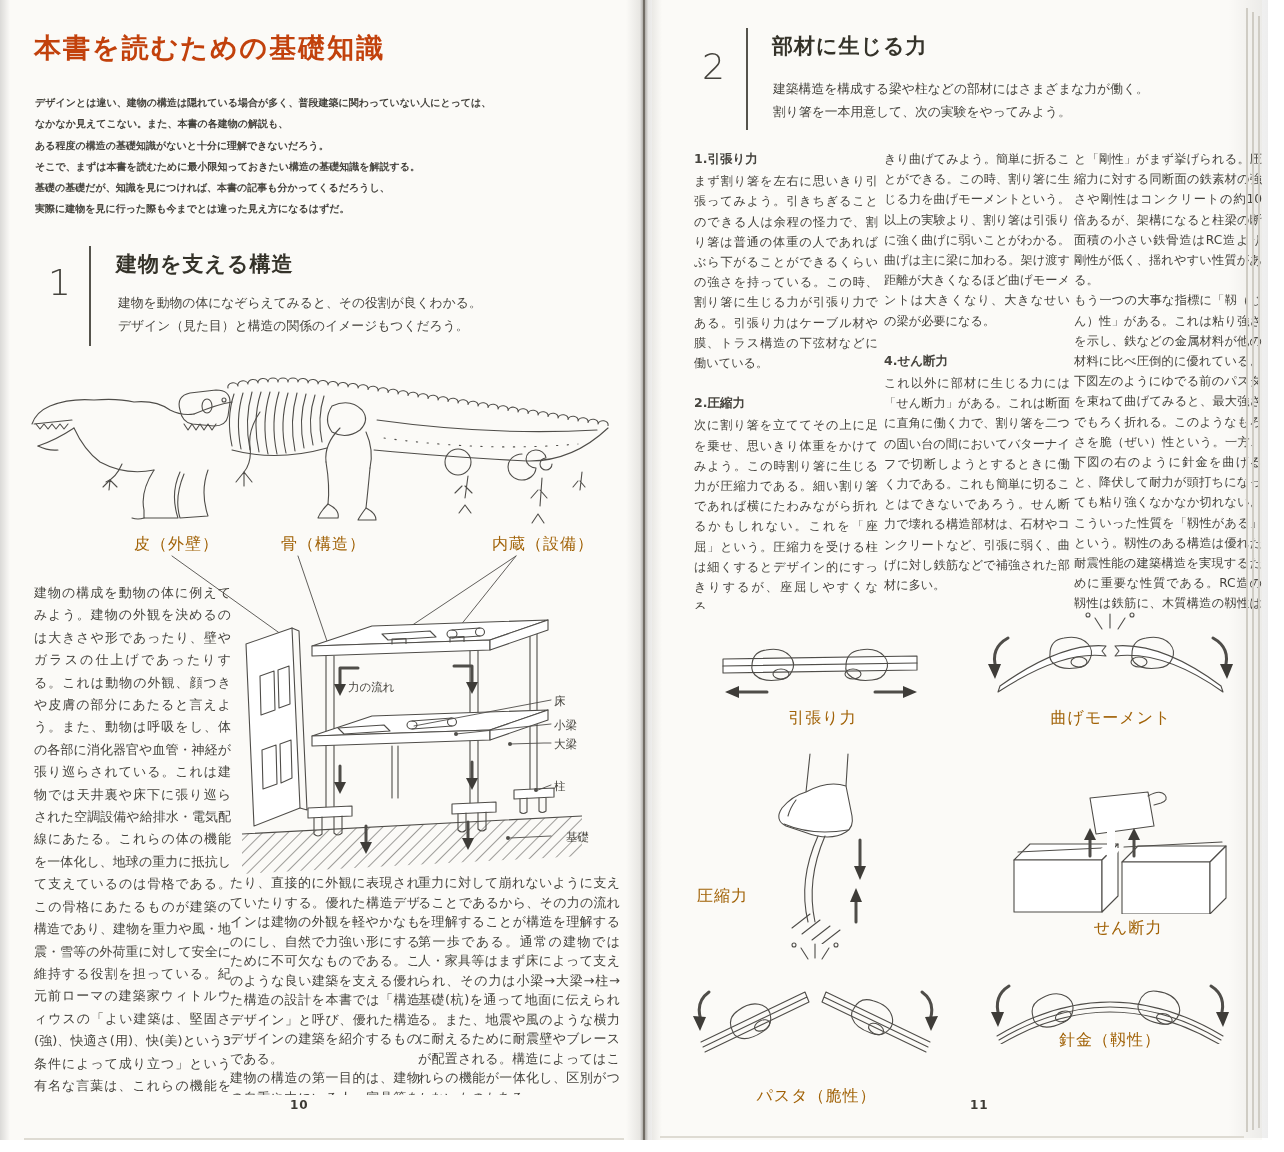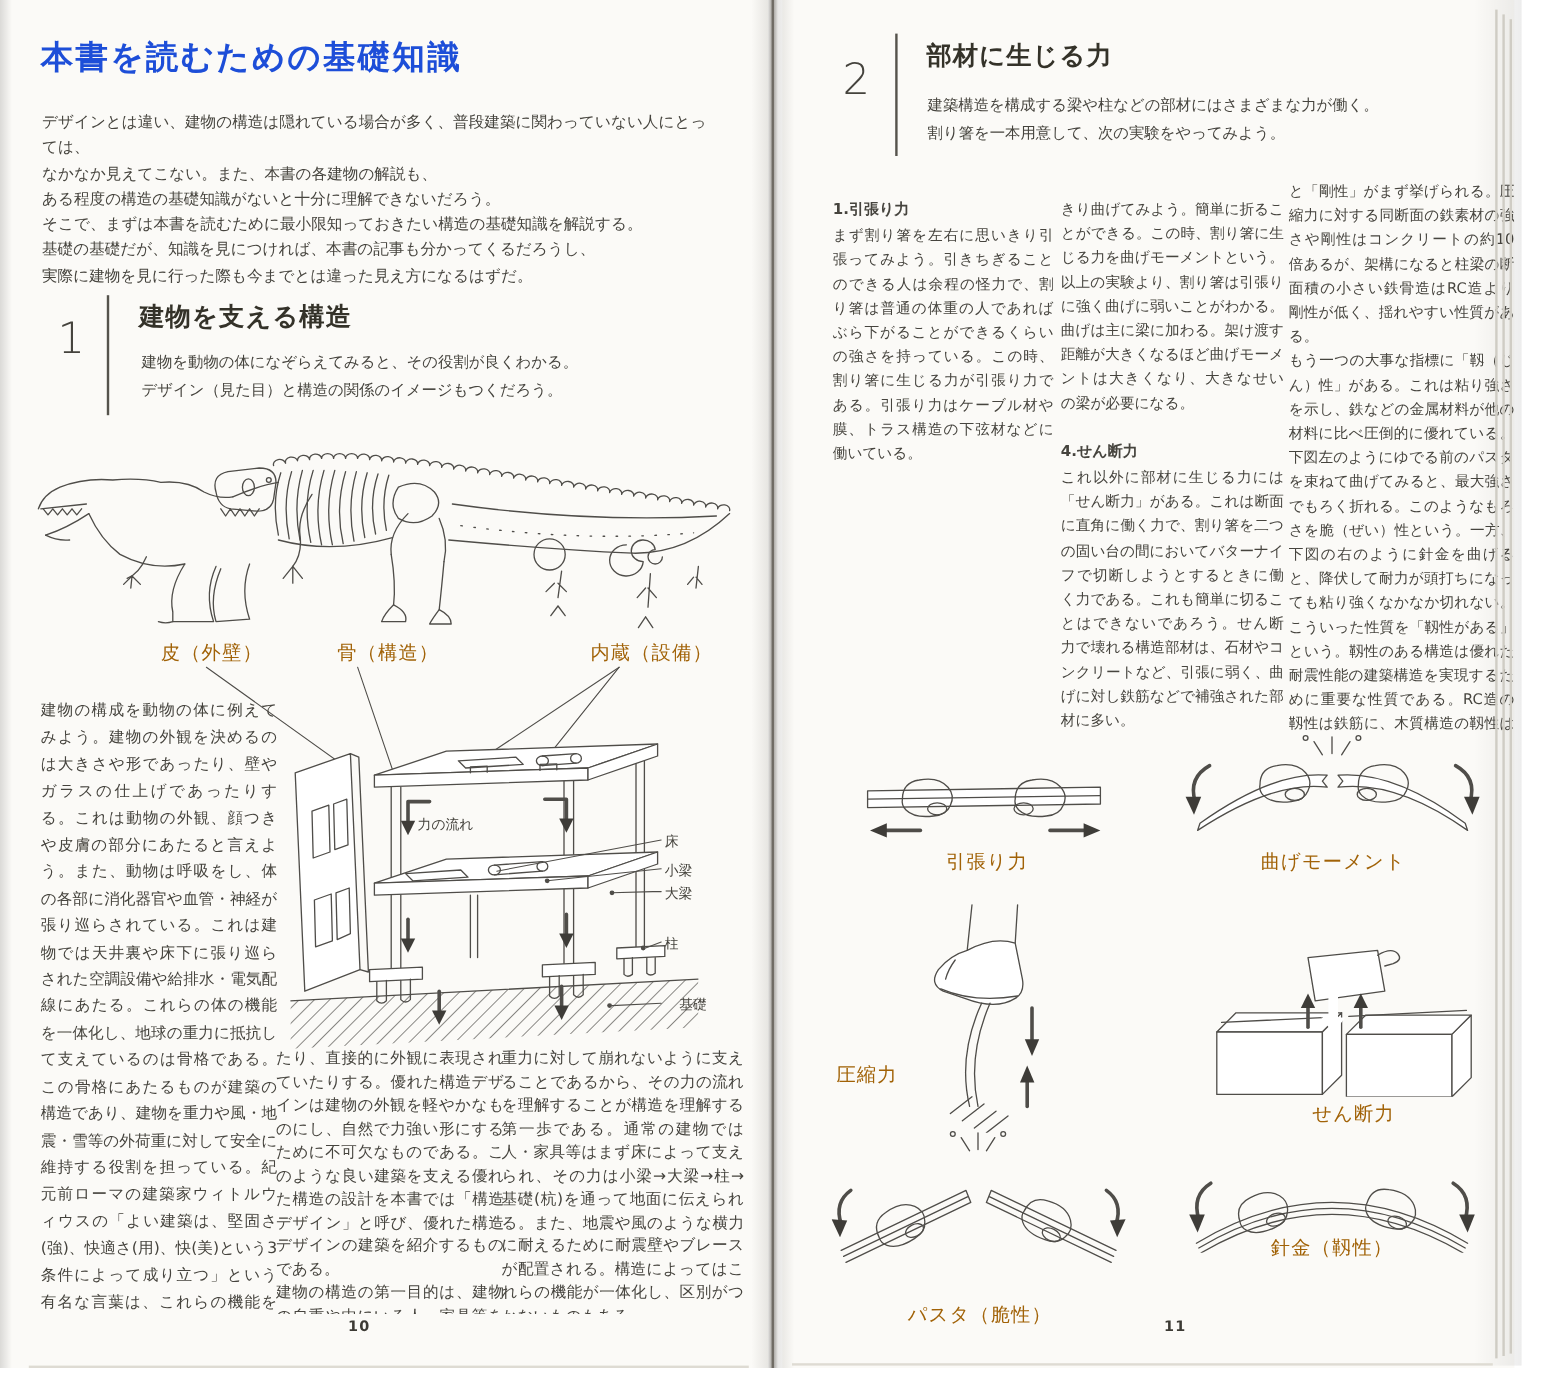--- a/index.html
+++ b/index.html
@@ -3,31 +3,31 @@
 <meta charset="utf-8">
 <style>
   html,body{margin:0;padding:0;background:#ffffff;}
   #spread{position:relative;width:1284px;height:1152px;background:#ffffff;overflow:hidden;
           font-family:"DejaVu Sans","Liberation Sans",sans-serif;color:#45433d;}
   .page{position:absolute;top:0;height:1140px;background:#fbfaf7;}
   #pageL{left:0;width:640px;}
   #pageR{left:652;left:652px;width:610px;}
   .abs{position:absolute;}
   .jp{color:#46443e;}
-  .title{font-size:27px;font-weight:600;letter-spacing:2px;color:#1d4ed8;}
-  .intro{font-size:13px;line-height:21.3px;white-space:pre-line;}
+  .title{font-size:27px;font-weight:600;letter-spacing:2px;color:#c2410c;}
+  .intro{font-size:10px;line-height:21.3px;white-space:pre-line;font-weight:bold;}
   .secnum{font-size:36px;font-weight:300;color:#45433d;}
   .secline{width:1.5px;background:#55534c;}
   .sechead{font-size:21px;font-weight:600;letter-spacing:1px;color:#343229;}
   .secsub{font-size:12.8px;line-height:22.5px;white-space:pre-line;}
   .jcol{font-size:13px;line-height:22.4px;text-align:justify;overflow:hidden;}
   .jcol2{font-size:13px;line-height:19.5px;text-align:justify;overflow:hidden;white-space:pre-line;}
   .rcol{font-size:12.2px;line-height:20.2px;text-align:justify;overflow:hidden;}
   .blk{margin-top:20px;}
-  .blk:first-child{margin-top:15px;}
+  .blk:first-child{margin-top:0;}
   .blk-h{font-weight:700;font-size:12.5px;margin-bottom:2px;}
   .blk-t{white-space:pre-line;}
   .figlabel{font-size:16px;color:#a16207;letter-spacing:1px;}
   .figlabel.ctr{text-align:center;}
   .dlabel{font-size:11.5px;color:#45433d;}
   .pno{font-size:12px;font-weight:600;letter-spacing:1px;color:#3c3a34;}
   
   .art path,.art line,.art ellipse,.art circle,.art polyline,.art rect{
       fill:none;stroke:#4f4d49;stroke-width:1.1;stroke-linecap:round;stroke-linejoin:round;}
   .art .solid{fill:#3e3c38;stroke:none;}
@@ -232,20 +232,24 @@
     <div class="abs secline" style="left:94px;top:28px;height:102px;"></div>
     <div class="abs sechead" style="left:120px;top:32px;">部材に生じる力</div>
     <div class="abs secsub jp" style="left:121px;top:78px;width:440px;">建築構造を構成する梁や柱などの部材にはさまざまな力が働く。
 割り箸を一本用意して、次の実験をやってみよう。</div>
 
     <div class="abs rcol jp" style="left:42px;top:149px;width:184px;height:460px;">
       <div class="blk">
         <div class="blk-h">1.引張り力</div>
         <div class="blk-t">まず割り箸を左右に思いきり引張ってみよう。引きちぎることのできる人は余程の怪力で、割り箸は普通の体重の人であればぶら下がることができるくらいの強さを持っている。この時、割り箸に生じる力が引張り力である。引張り力はケーブル材や膜、トラス構造の下弦材などに働いている。</div>
       </div>
+      <div class="blk">
+        <div class="blk-h">2.圧縮力</div>
+        <div class="blk-t">次に割り箸を立ててその上に足を乗せ、思いきり体重をかけてみよう。この時割り箸に生じる力が圧縮力である。細い割り箸であれば横にたわみながら折れるかもしれない。これを「座屈」という。圧縮力を受ける柱は細くするとデザイン的にすっきりするが、座屈しやすくなる。</div>
+      </div>
 
     </div>
 
     <div class="abs rcol jp" style="left:232px;top:149px;width:186px;height:460px;">
       <div class="blk">
         <div class="blk-t">きり曲げてみよう。簡単に折ることができる。この時、割り箸に生じる力を曲げモーメントという。以上の実験より、割り箸は引張りに強く曲げに弱いことがわかる。曲げは主に梁に加わる。架け渡す距離が大きくなるほど曲げモーメントは大きくなり、大きなせいの梁が必要になる。</div>
       </div>
       <div class="blk">
         <div class="blk-h">4.せん断力</div>
         <div class="blk-t">これ以外に部材に生じる力には「せん断力」がある。これは断面に直角に働く力で、割り箸を二つの固い台の間においてバターナイフで切断しようとするときに働く力である。これも簡単に切ることはできないであろう。せん断力で壊れる構造部材は、石材やコンクリートなど、引張に弱く、曲げに対し鉄筋などで補強された部材に多い。</div>

